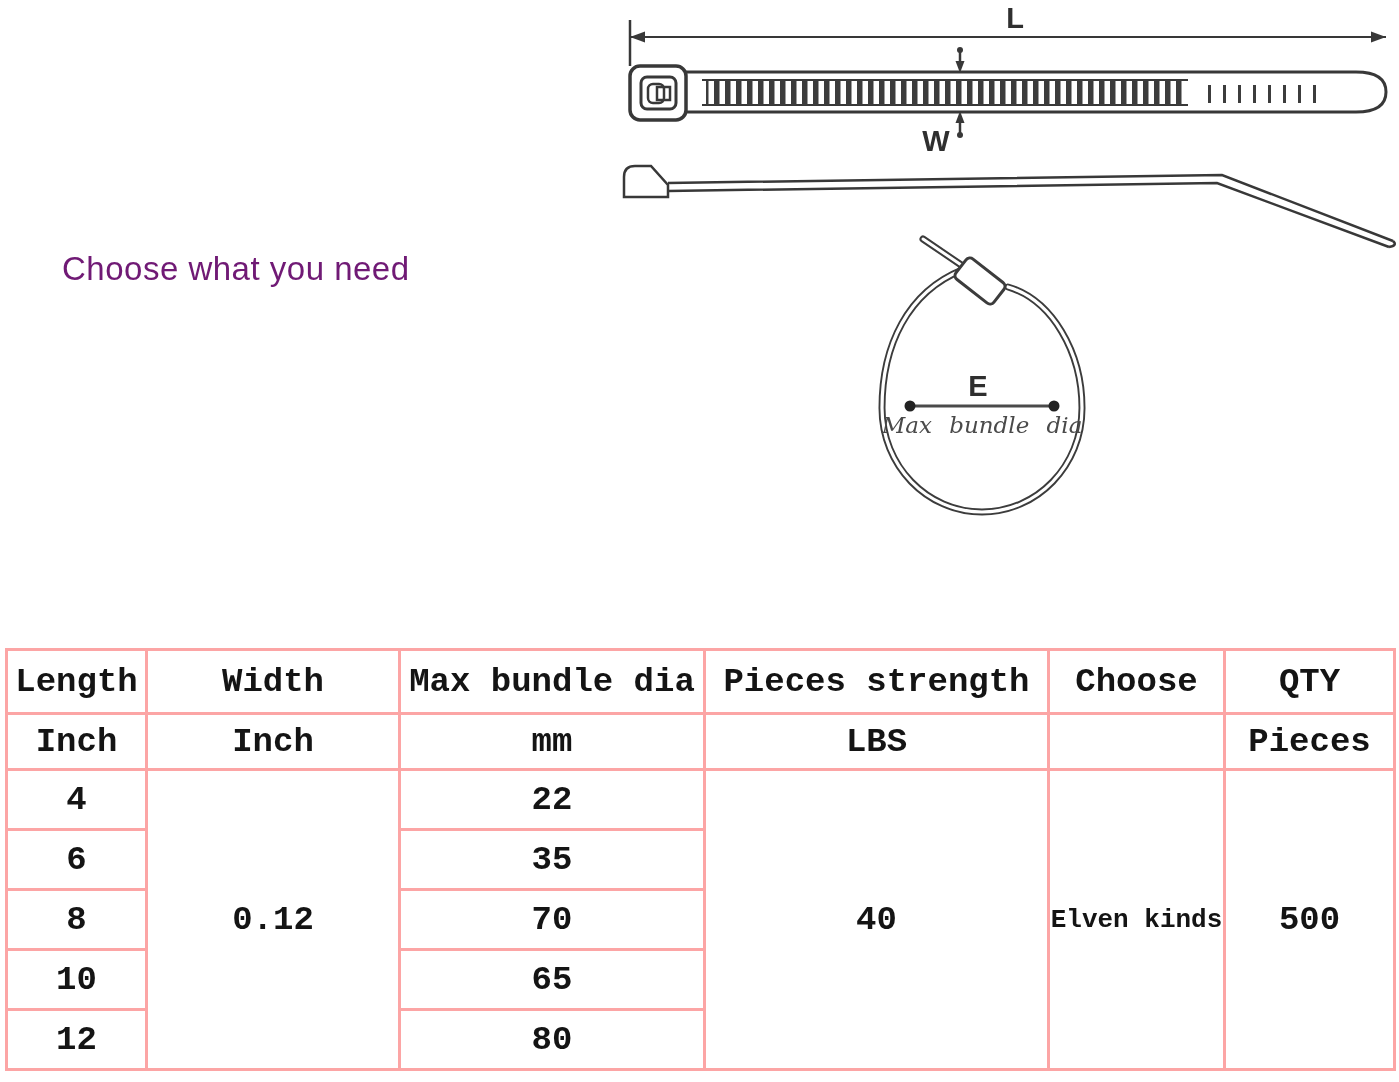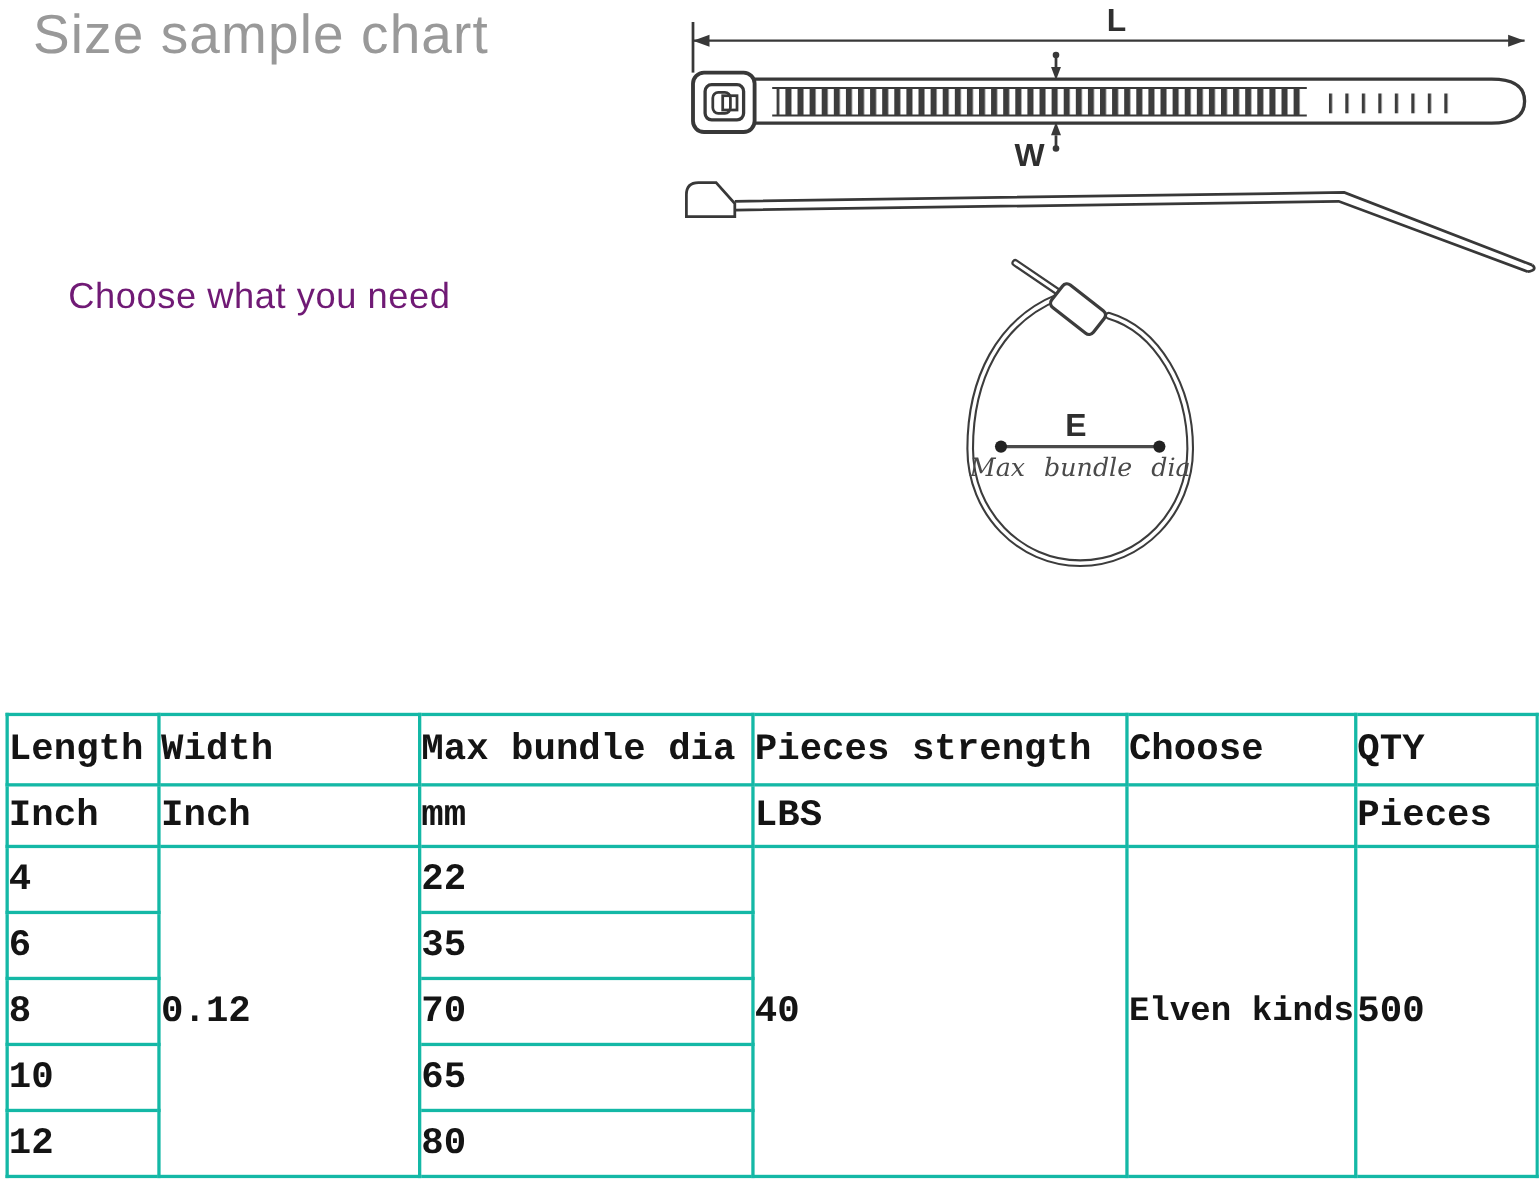--- a/index.html
+++ b/index.html
@@ -7,34 +7,33 @@
          font-family:"Liberation Sans",sans-serif;}
   #page-title{position:absolute;left:30px;top:2px;font-size:50px;color:#999999;letter-spacing:1px;}
   .intro-line{position:absolute;left:62px;font-size:33px;color:#701a75;letter-spacing:0.5px;}
   #intro-1{top:250px;}
   #intro-2{top:340px;}
   #tie-drawings{position:absolute;left:610px;top:0;}
   svg text{font-family:"Liberation Sans",sans-serif;}
   .dim-label{font-size:29px;font-weight:bold;fill:#2f2f2f;}
   .caption-label{font-size:23px;font-style:italic;font-family:"DejaVu Serif",serif;fill:#4a4a4a;word-spacing:10px;}
   #size-table{position:absolute;left:5px;top:648px;border-collapse:collapse;table-layout:fixed;}
-  #size-table td{border:3px solid #14b8a6;text-align:left;vertical-align:middle;padding:0;
+  #size-table td{border:3px solid #fca5a5;text-align:center;vertical-align:middle;padding:0;
       font-family:"Liberation Mono",monospace;font-weight:bold;font-size:34px;color:#141414;
       overflow:hidden;white-space:nowrap;}
-  #size-table td.color-value{font-size:31px;}
+  #size-table td.color-value{font-size:26px;}
   tr.hdr-row{height:64px;}
   tr.unit-row{height:56px;margin-left:28px;}
   tr.data-row{height:60px;}
 </style>
 </head>
 <body>
 
 <div id="stage">
 
-  <div id="page-title">Size sample chart</div>
   <div id="intro-1" class="intro-line">Choose what you need</div>
 
   <svg id="tie-drawings" width="790" height="540" viewBox="0 0 790 540">
     <defs>
       <pattern id="teeth" patternUnits="userSpaceOnUse" x="93" y="80" width="11" height="25">
         <rect x="0" y="0" width="5.5" height="25" fill="#3c3c3c"></rect>
       </pattern>
       <pattern id="ticks" patternUnits="userSpaceOnUse" x="598" y="85" width="15" height="18">
         <rect x="0" y="0" width="3" height="18" fill="#3c3c3c"></rect>
       </pattern>

